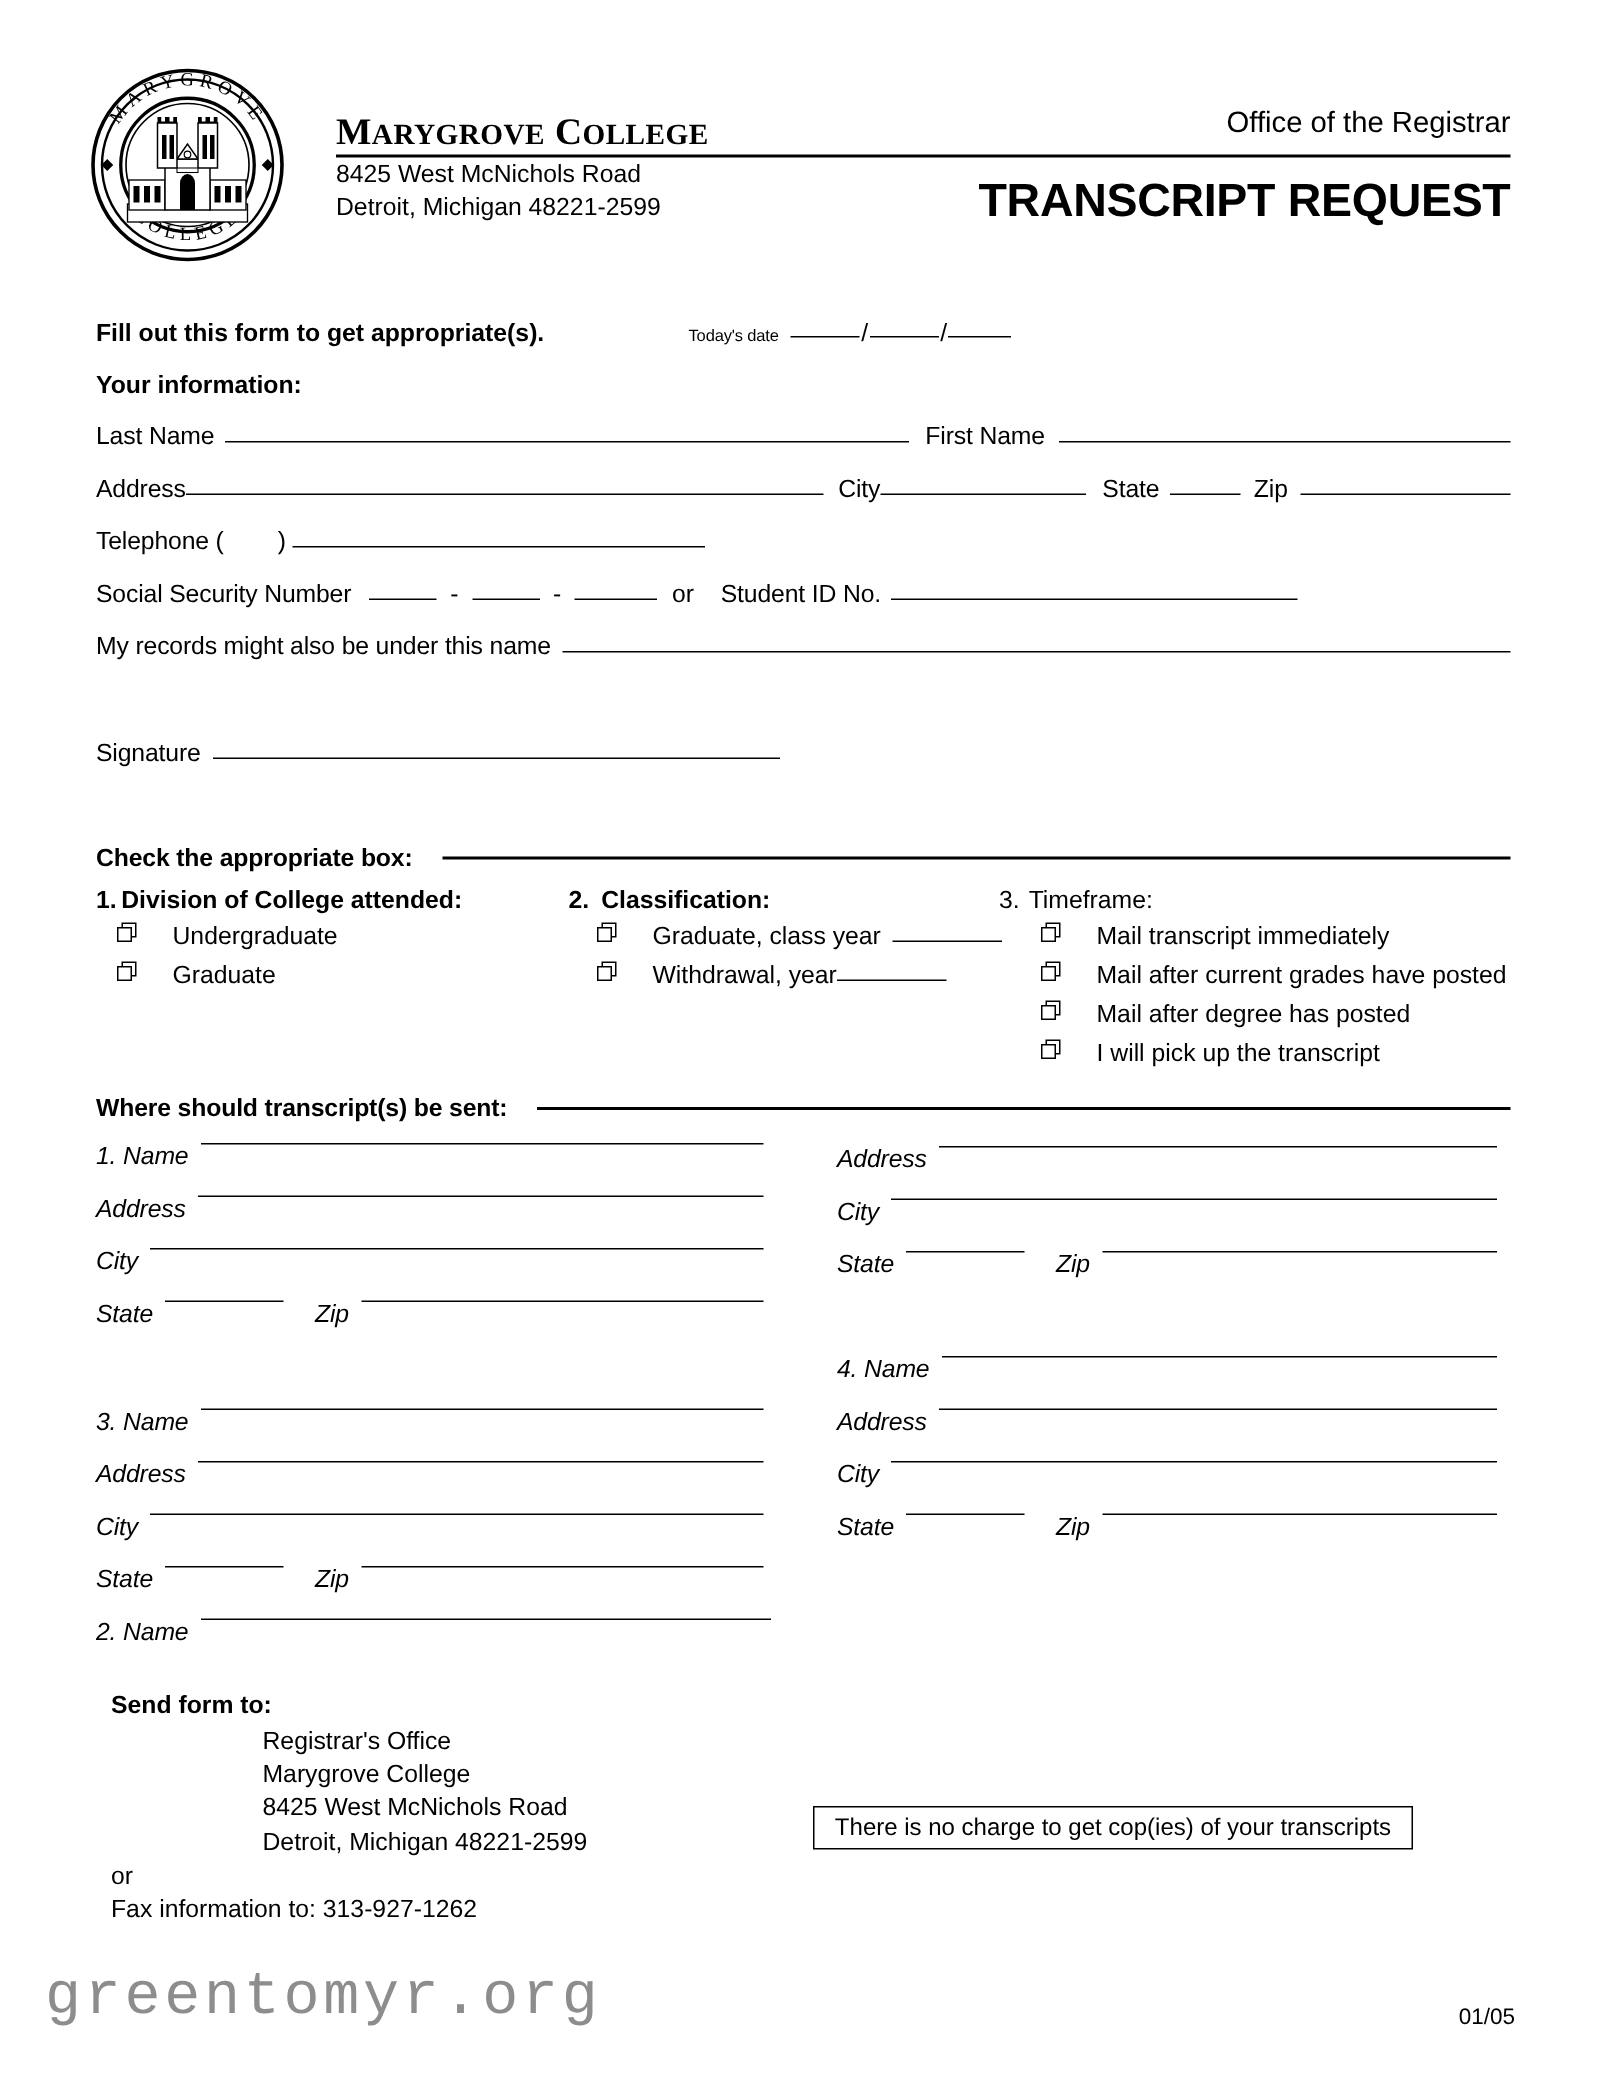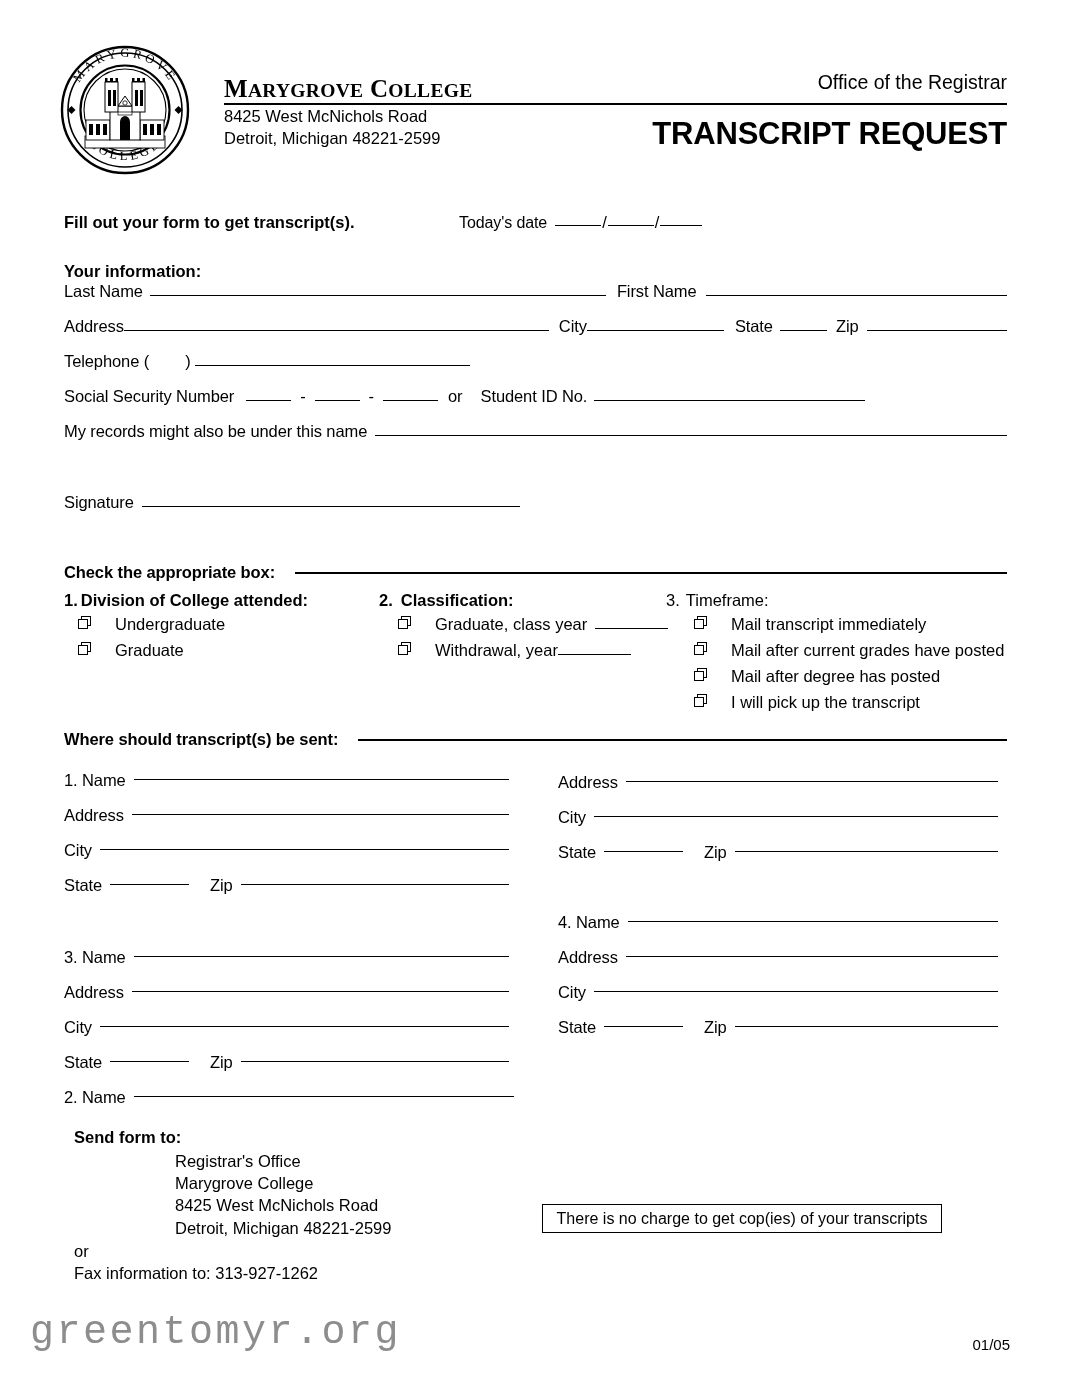--- a/index.html
+++ b/index.html
@@ -83,25 +83,25 @@
   #doc-title {
     position: absolute; right: 66px; top: 118px;
     font-size: 31px; font-weight: bold; line-height: 1;
     letter-spacing: -0.2px; white-space: nowrap;
   }
 
   
   #intro-line { position: absolute; left: 64px; top: 213px; }
   #intro-text { font-size: 16.5px; font-weight: bold; }
   #date-group { position: absolute; left: 459px; top: 213px; display: flex; align-items: baseline; }
-  #date-group .lbl { font-size: 16px; }
+  #date-group .lbl { font-size: 11px; }
   .date-slot { width: 46px; border-bottom: 1.4px solid #000; display: inline-block; height: 0; position: relative; top: -2px; }
   .slash { padding: 0 1px; font-size: 16.5px; }
 
-  #your-info { position: absolute; left: 64px; top: 248px; font-size: 16.5px; font-weight: bold; margin-top: 14px; }
+  #your-info { position: absolute; left: 64px; top: 248px; font-size: 16.5px; font-weight: bold; }
 
   
   #info-block { position: absolute; left: 64px; top: 283px; width: 943px; }
   #info-block .frow { display: flex; align-items: baseline; margin-bottom: 0; height: 35px; }
 
   
   #signature-row { position: absolute; left: 64px; top: 494px; display: flex; align-items: baseline; width: 456px; }
 
   
   #check-head { position: absolute; left: 64px; top: 564px; display: flex; align-items: baseline; width: 943px; }
@@ -141,21 +141,21 @@
     border: 1.6px solid #000;
   }
   .check-item .ctext { font-size: 16.5px; margin-left: 24px; }
   .check-item .inline-blank { display: inline-block; border-bottom: 1.4px solid #000; height: 0; position: relative; top: -1px; }
 
   
   #sent-head { position: absolute; left: 64px; top: 731px; display: flex; align-items: baseline; width: 943px; justify-content: center; }
   #sent-head .rule { flex: 1 1 auto; border-bottom: 2.6px solid #000; height: 0; position: relative; top: -4px; margin-left: 20px; }
 
   .addr-group { position: absolute; }
-  .addr-group .arow { display: flex; align-items: center; height: 35px; }
+  .addr-group .arow { display: flex; align-items: flex-start; height: 35px; font-style: italic; }
   .addr-group .lbl { font-size: 16.5px; }
 
   
   #send-to { position: absolute; left: 74px; top: 1128px; }
   #send-to .head { font-size: 16.5px; font-weight: bold; margin-bottom: 3px; }
   #send-to .addr { margin-left: 101px; font-size: 16.5px; line-height: 1.345; }
   #send-to .or { font-size: 16.5px; line-height: 1.345; margin-top: 1px; }
   #send-to .fax { font-size: 16.5px; line-height: 1.345; }
 
   #no-charge-box {
@@ -253,21 +253,21 @@
     <div id="header-rule"></div>
 
     <div id="addr-line-1">8425 West McNichols Road</div>
     <div id="addr-line-2">Detroit, Michigan 48221-2599</div>
 
     <div id="registrar-label">Office of the Registrar</div>
     <div id="doc-title">TRANSCRIPT REQUEST</div>
   </div>
 
   <div id="intro-line">
-    <span id="intro-text">Fill out your form to get transcript(s).</span>
+    <span id="intro-text">Fill out this form to get appropriate(s).</span>
   </div>
 
   <div id="date-group">
     <span class="lbl">Today's date</span>
     <span class="gap" style="width:8px"></span>
     <span class="date-slot"></span>
     <span class="slash">/</span>
     <span class="date-slot"></span>
     <span class="slash">/</span>
     <span class="date-slot" style="width:42px"></span>

